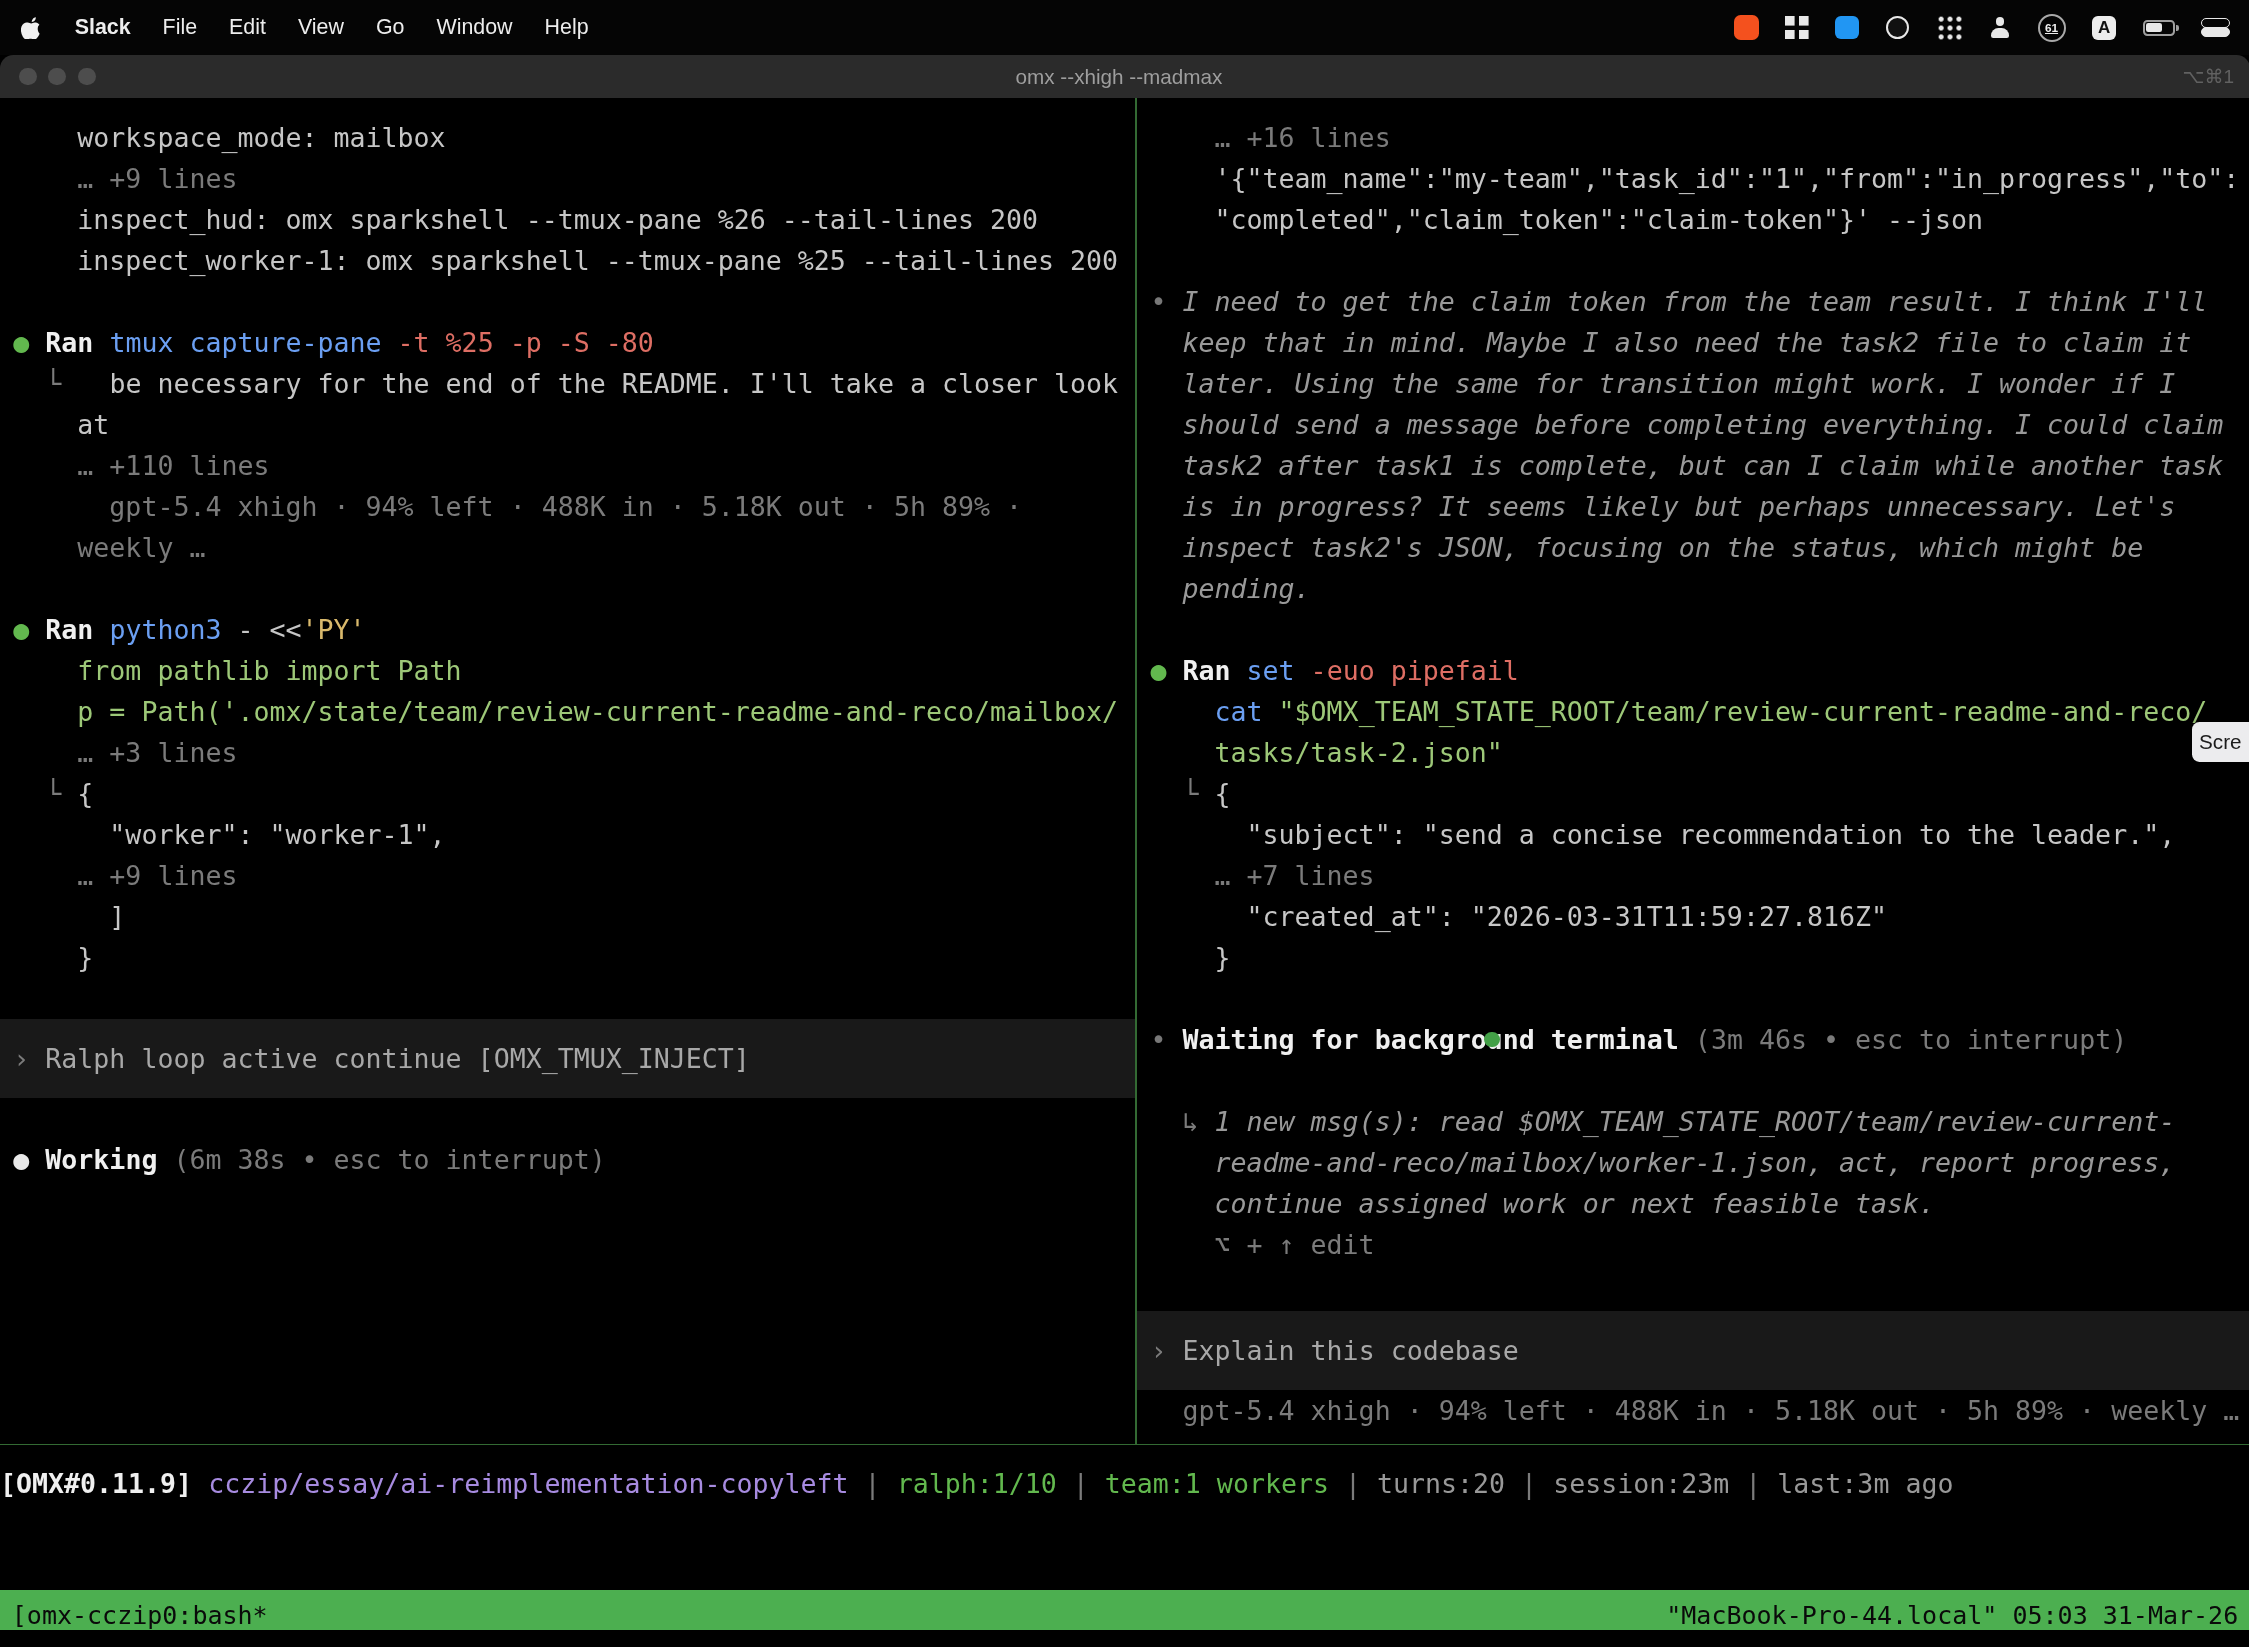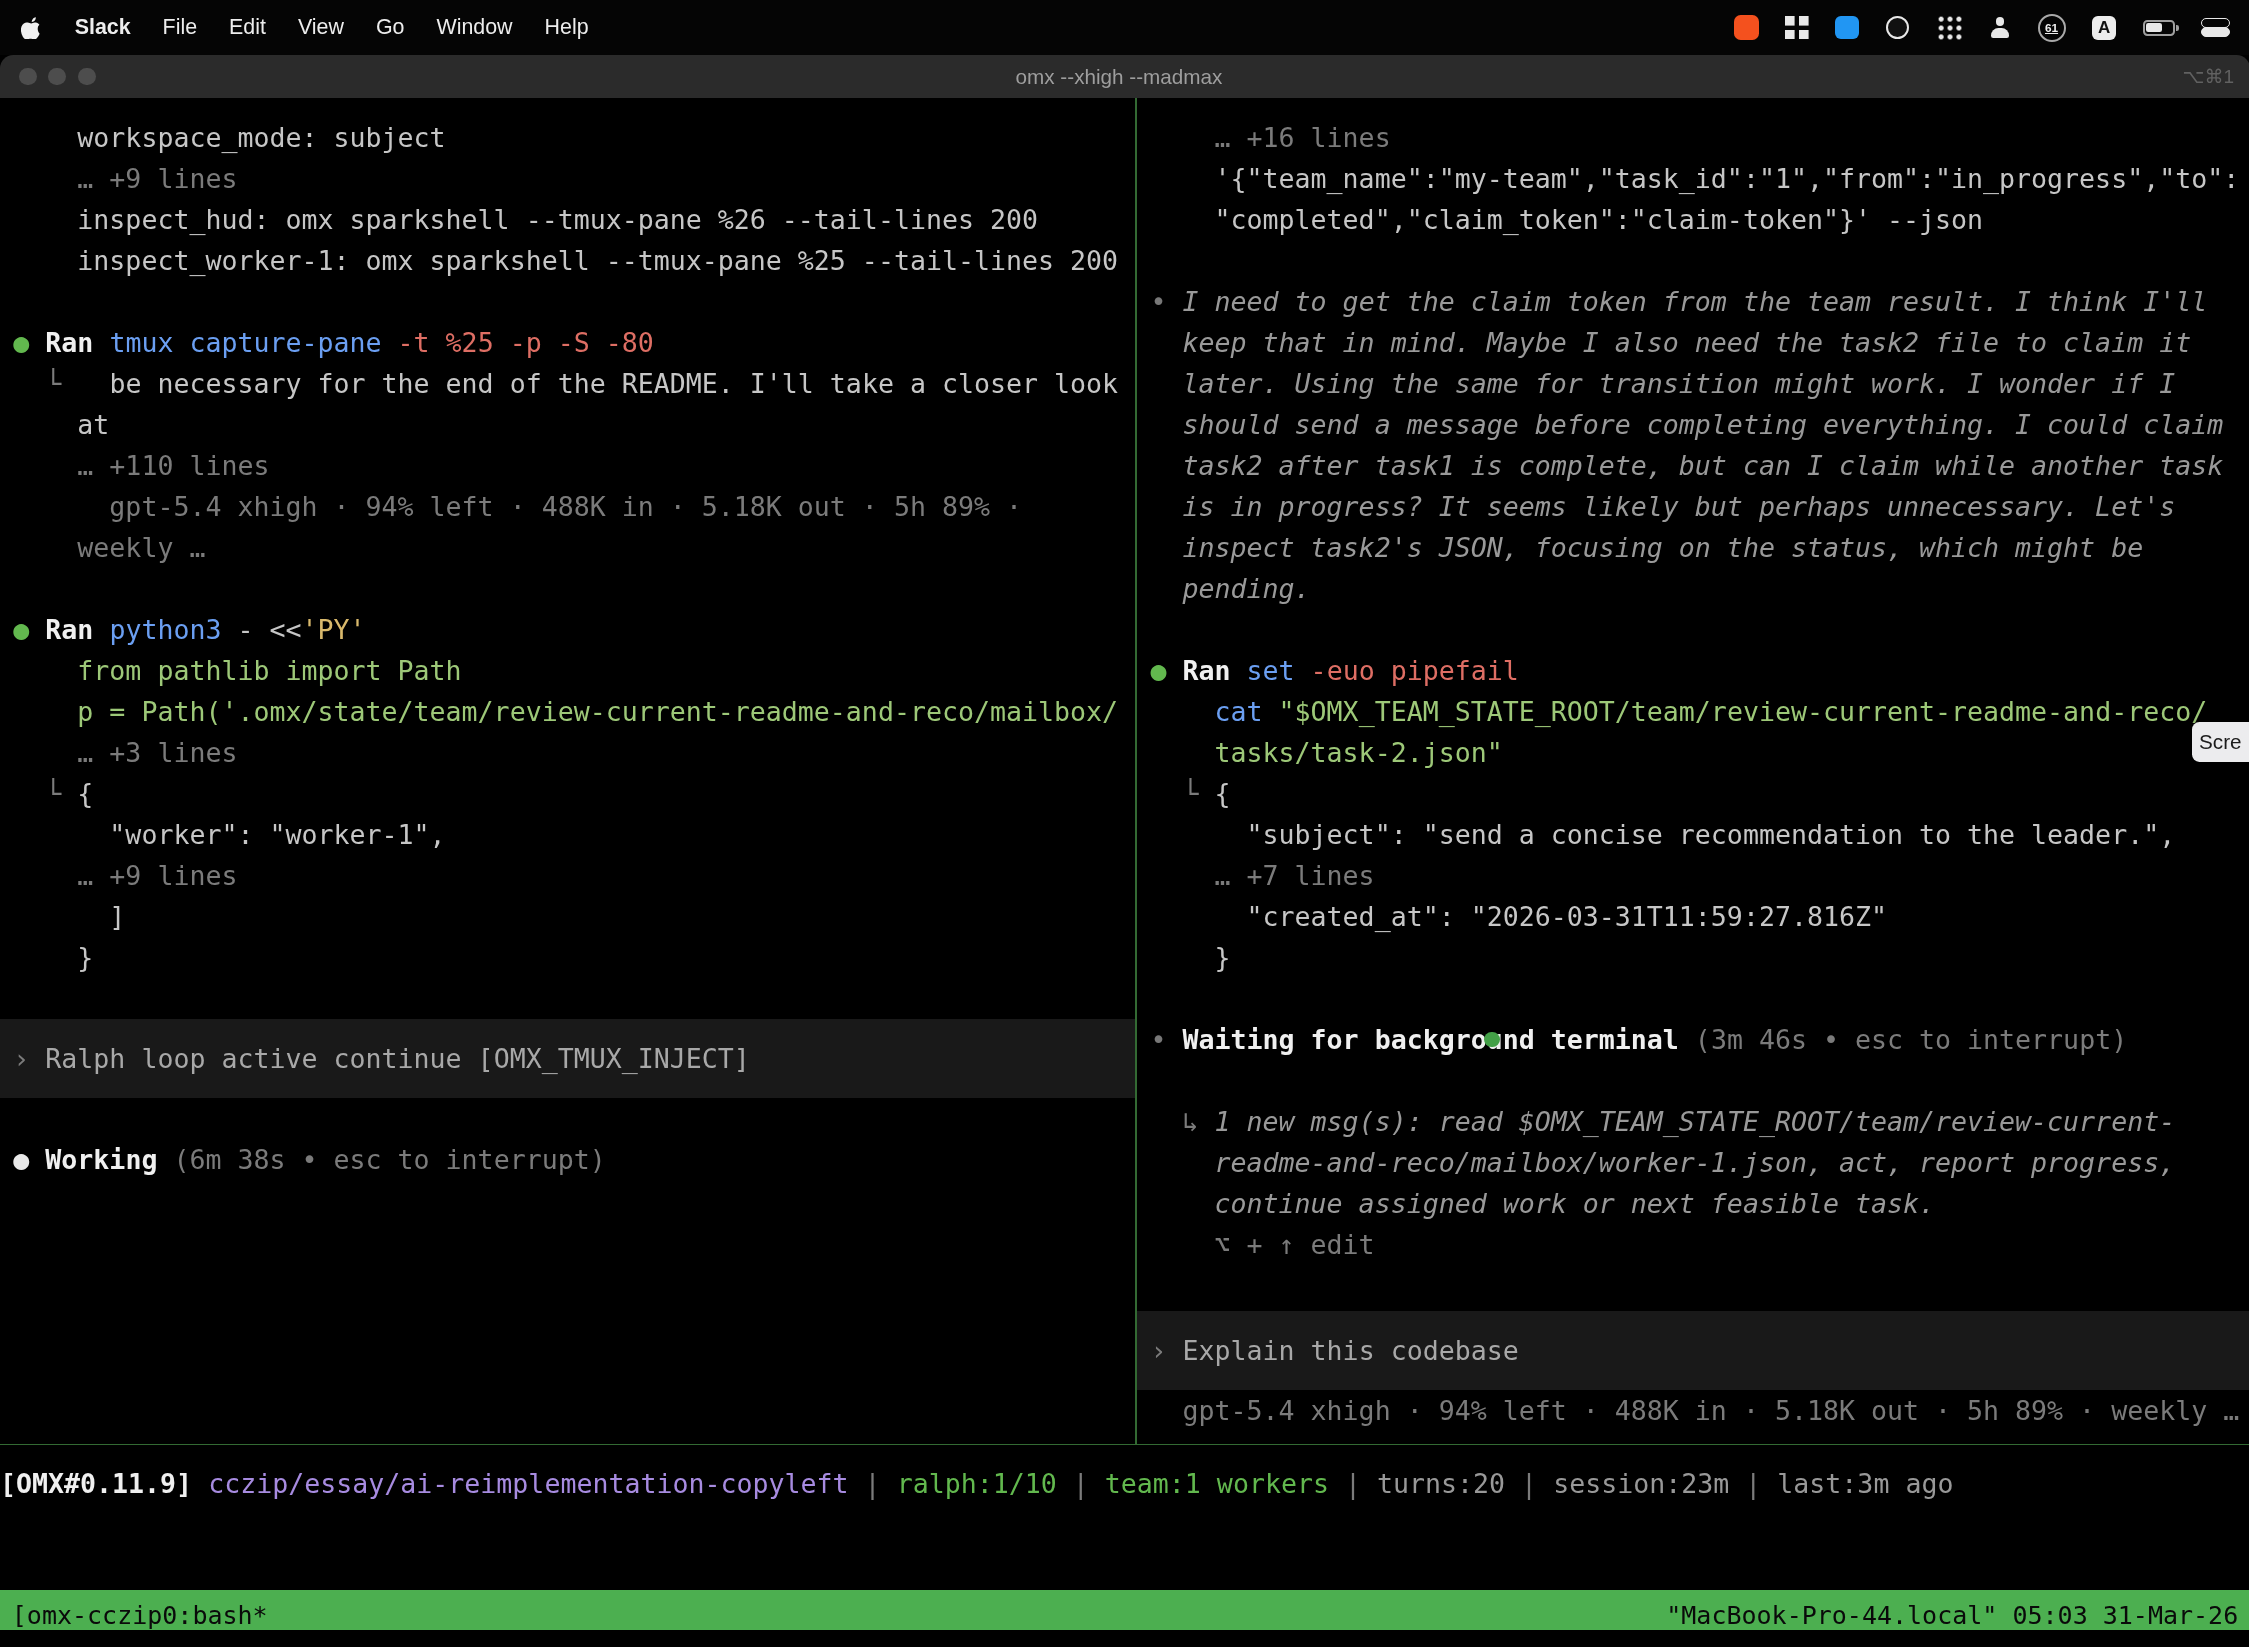--- a/index.html
+++ b/index.html
@@ -116,21 +116,21 @@
         <span class="tl"></span>
         <span class="tl"></span>
         <span class="tl"></span>
       </div>
       <div class="win-title">omx --xhigh --madmax</div>
       <div class="win-hint">⌥⌘1</div>
     </div>
 
     <div class="panes">
       <div class="pane pane-left" id="pane-left">
-          <div class="line"><span class="s-out">    workspace_mode: subject</span></div>
+          <div class="line"><span class="s-out">    workspace_mode: mailbox</span></div>
           <div class="line"><span class="s-dim">    … +9 lines</span></div>
           <div class="line"><span class="s-out">    inspect_hud: omx sparkshell --tmux-pane %26 --tail-lines 200</span></div>
           <div class="line"><span class="s-out">    inspect_worker-1: omx sparkshell --tmux-pane %25 --tail-lines 200</span></div>
           <div class="line">&nbsp;</div>
           <div class="line"><span class="s-bg">● </span><span class="s-b">Ran </span><span class="s-blu">tmux capture-pane</span><span class="s-red"> -t %25 -p -S -80</span></div>
           <div class="line"><span class="s-dim">  └   </span><span class="s-out">be necessary for the end of the README. I'll take a closer look</span></div>
           <div class="line"><span class="s-out">    at</span></div>
           <div class="line"><span class="s-dim">    … +110 lines</span></div>
           <div class="line"><span class="s-dim">      gpt-5.4 xhigh · 94% left · 488K in · 5.18K out · 5h 89% ·</span></div>
           <div class="line"><span class="s-dim">    weekly …</span></div>

